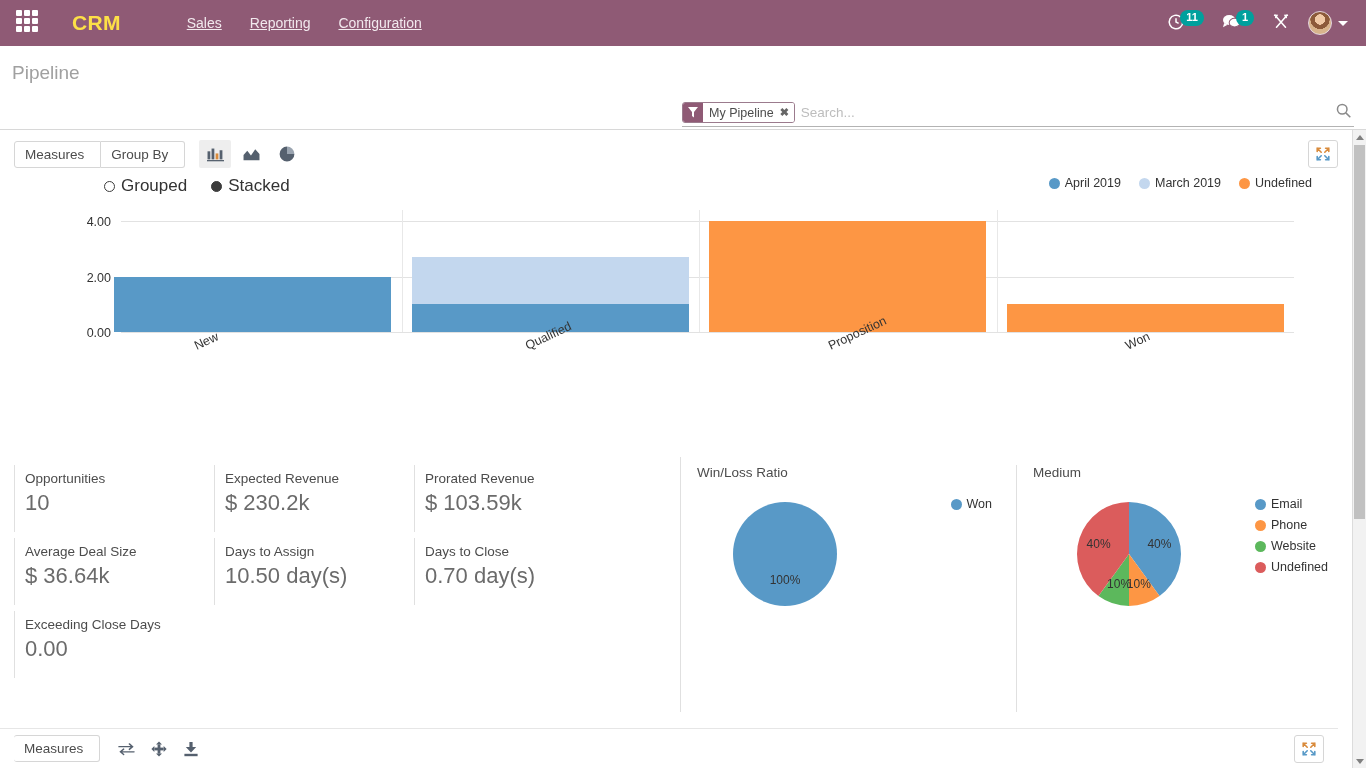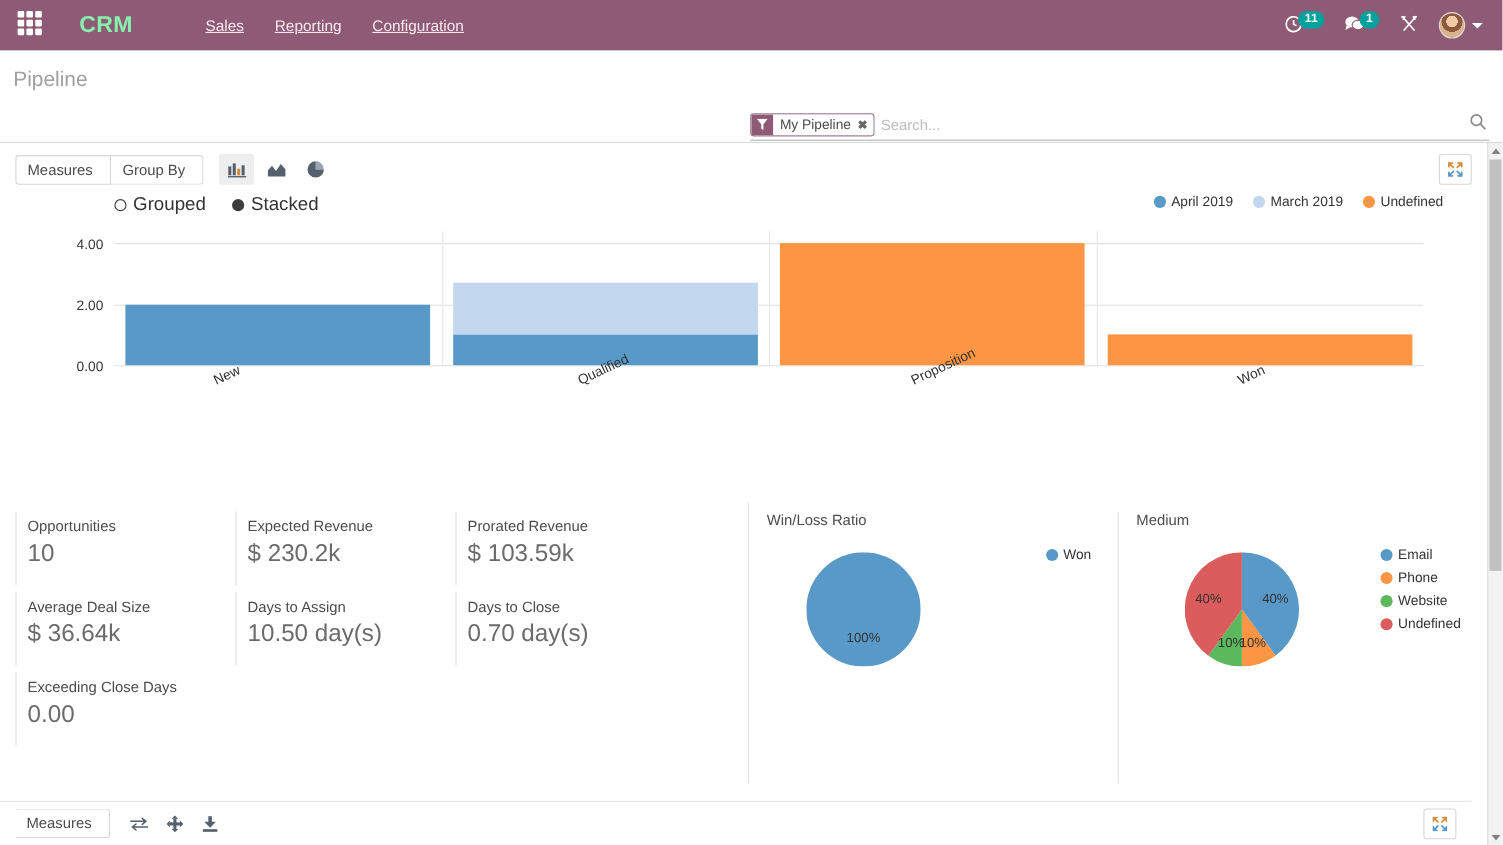--- a/index.html
+++ b/index.html
@@ -25,21 +25,21 @@
     width: 26px; height: 26px;
     display: grid;
     grid-template-columns: repeat(3, 6px);
     grid-template-rows: repeat(3, 6px);
     gap: 2px;
     margin-left: 6px;
     cursor: pointer;
   }
   .apps-grid span { background: #fff; border-radius: 1px; display: block; }
   .brand {
-    color: #86efac;
+    color: #fde047;
     font-size: 21px;
     font-weight: bold;
     margin-left: 30px;
     letter-spacing: 0.3px;
     cursor: pointer;
   }
   .nav-menu { display: flex; margin-left: 52px; align-items: center; }
   .nav-menu .nav-item {
     color: #f2e9ee;
     font-size: 14px;
@@ -265,21 +265,21 @@
   .bar-chart-wrap {
     position: relative;
     margin: 6px 30px 0 14px;
     height: 175px;
   }
   .plot {
     position: absolute;
     left: 90px; right: 28px; top: 8px; height: 122px;
   }
   .gridline {
-    position: absolute; left: 0; right: 0;
+    position: absolute; left: 17px; right: 0;
     border-top: 1px solid #e2e2e2;
   }
   .vgrid {
     position: absolute; top: 0; bottom: 0;
     border-left: 1px solid #e8e8e8;
   }
   .ytick {
     position: absolute;
     right: 100%;
     margin-right: 10px;

